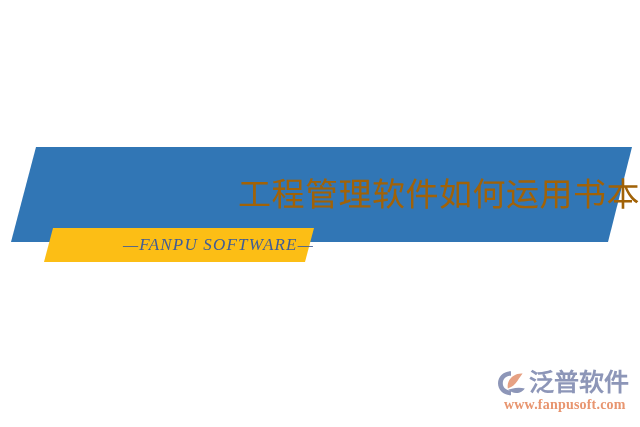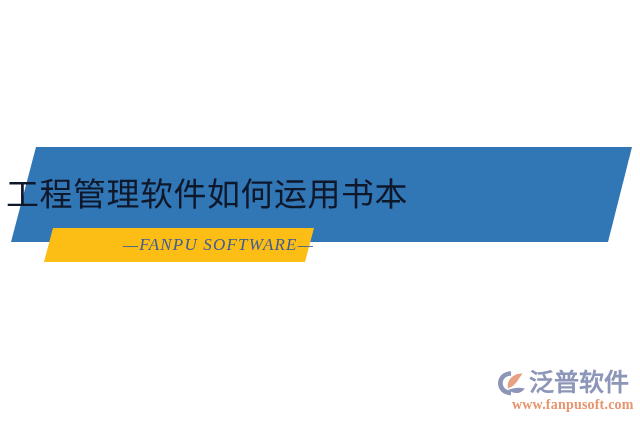--- a/index.html
+++ b/index.html
@@ -35,22 +35,22 @@
   }
   .banner-blue svg { display: block; }
 
   .banner-title {
     position: absolute;
     left: 0px;
     top: 168px;
     width: 640px;
     height: 54px;
     line-height: 54px;
-    text-align: left;
-    color: #0f172a;
+    text-align: right;
+    color: #a16207;
     font-family: "Liberation Serif", "DejaVu Serif", serif;
     font-weight: 400;
     font-size: 33px;
     letter-spacing: 0.5px;
     white-space: nowrap;
     text-indent: 6px;
   }
 
   
   .banner-yellow {
@@ -106,21 +106,21 @@
     color: #8d96b8;
     font-family: "Liberation Serif", "DejaVu Serif", serif;
     font-weight: 700;
     font-size: 25px;
     line-height: 28px;
     letter-spacing: 0px;
     white-space: nowrap;
   }
   .logo-url {
     position: absolute;
-    left: 16px;
+    left: 8px;
     top: 28px;
     color: #e8956f;
     font-family: "Liberation Serif", "DejaVu Serif", serif;
     font-weight: 700;
     font-size: 14px;
     line-height: 18px;
     letter-spacing: 0.2px;
     white-space: nowrap;
   }
 </style>

